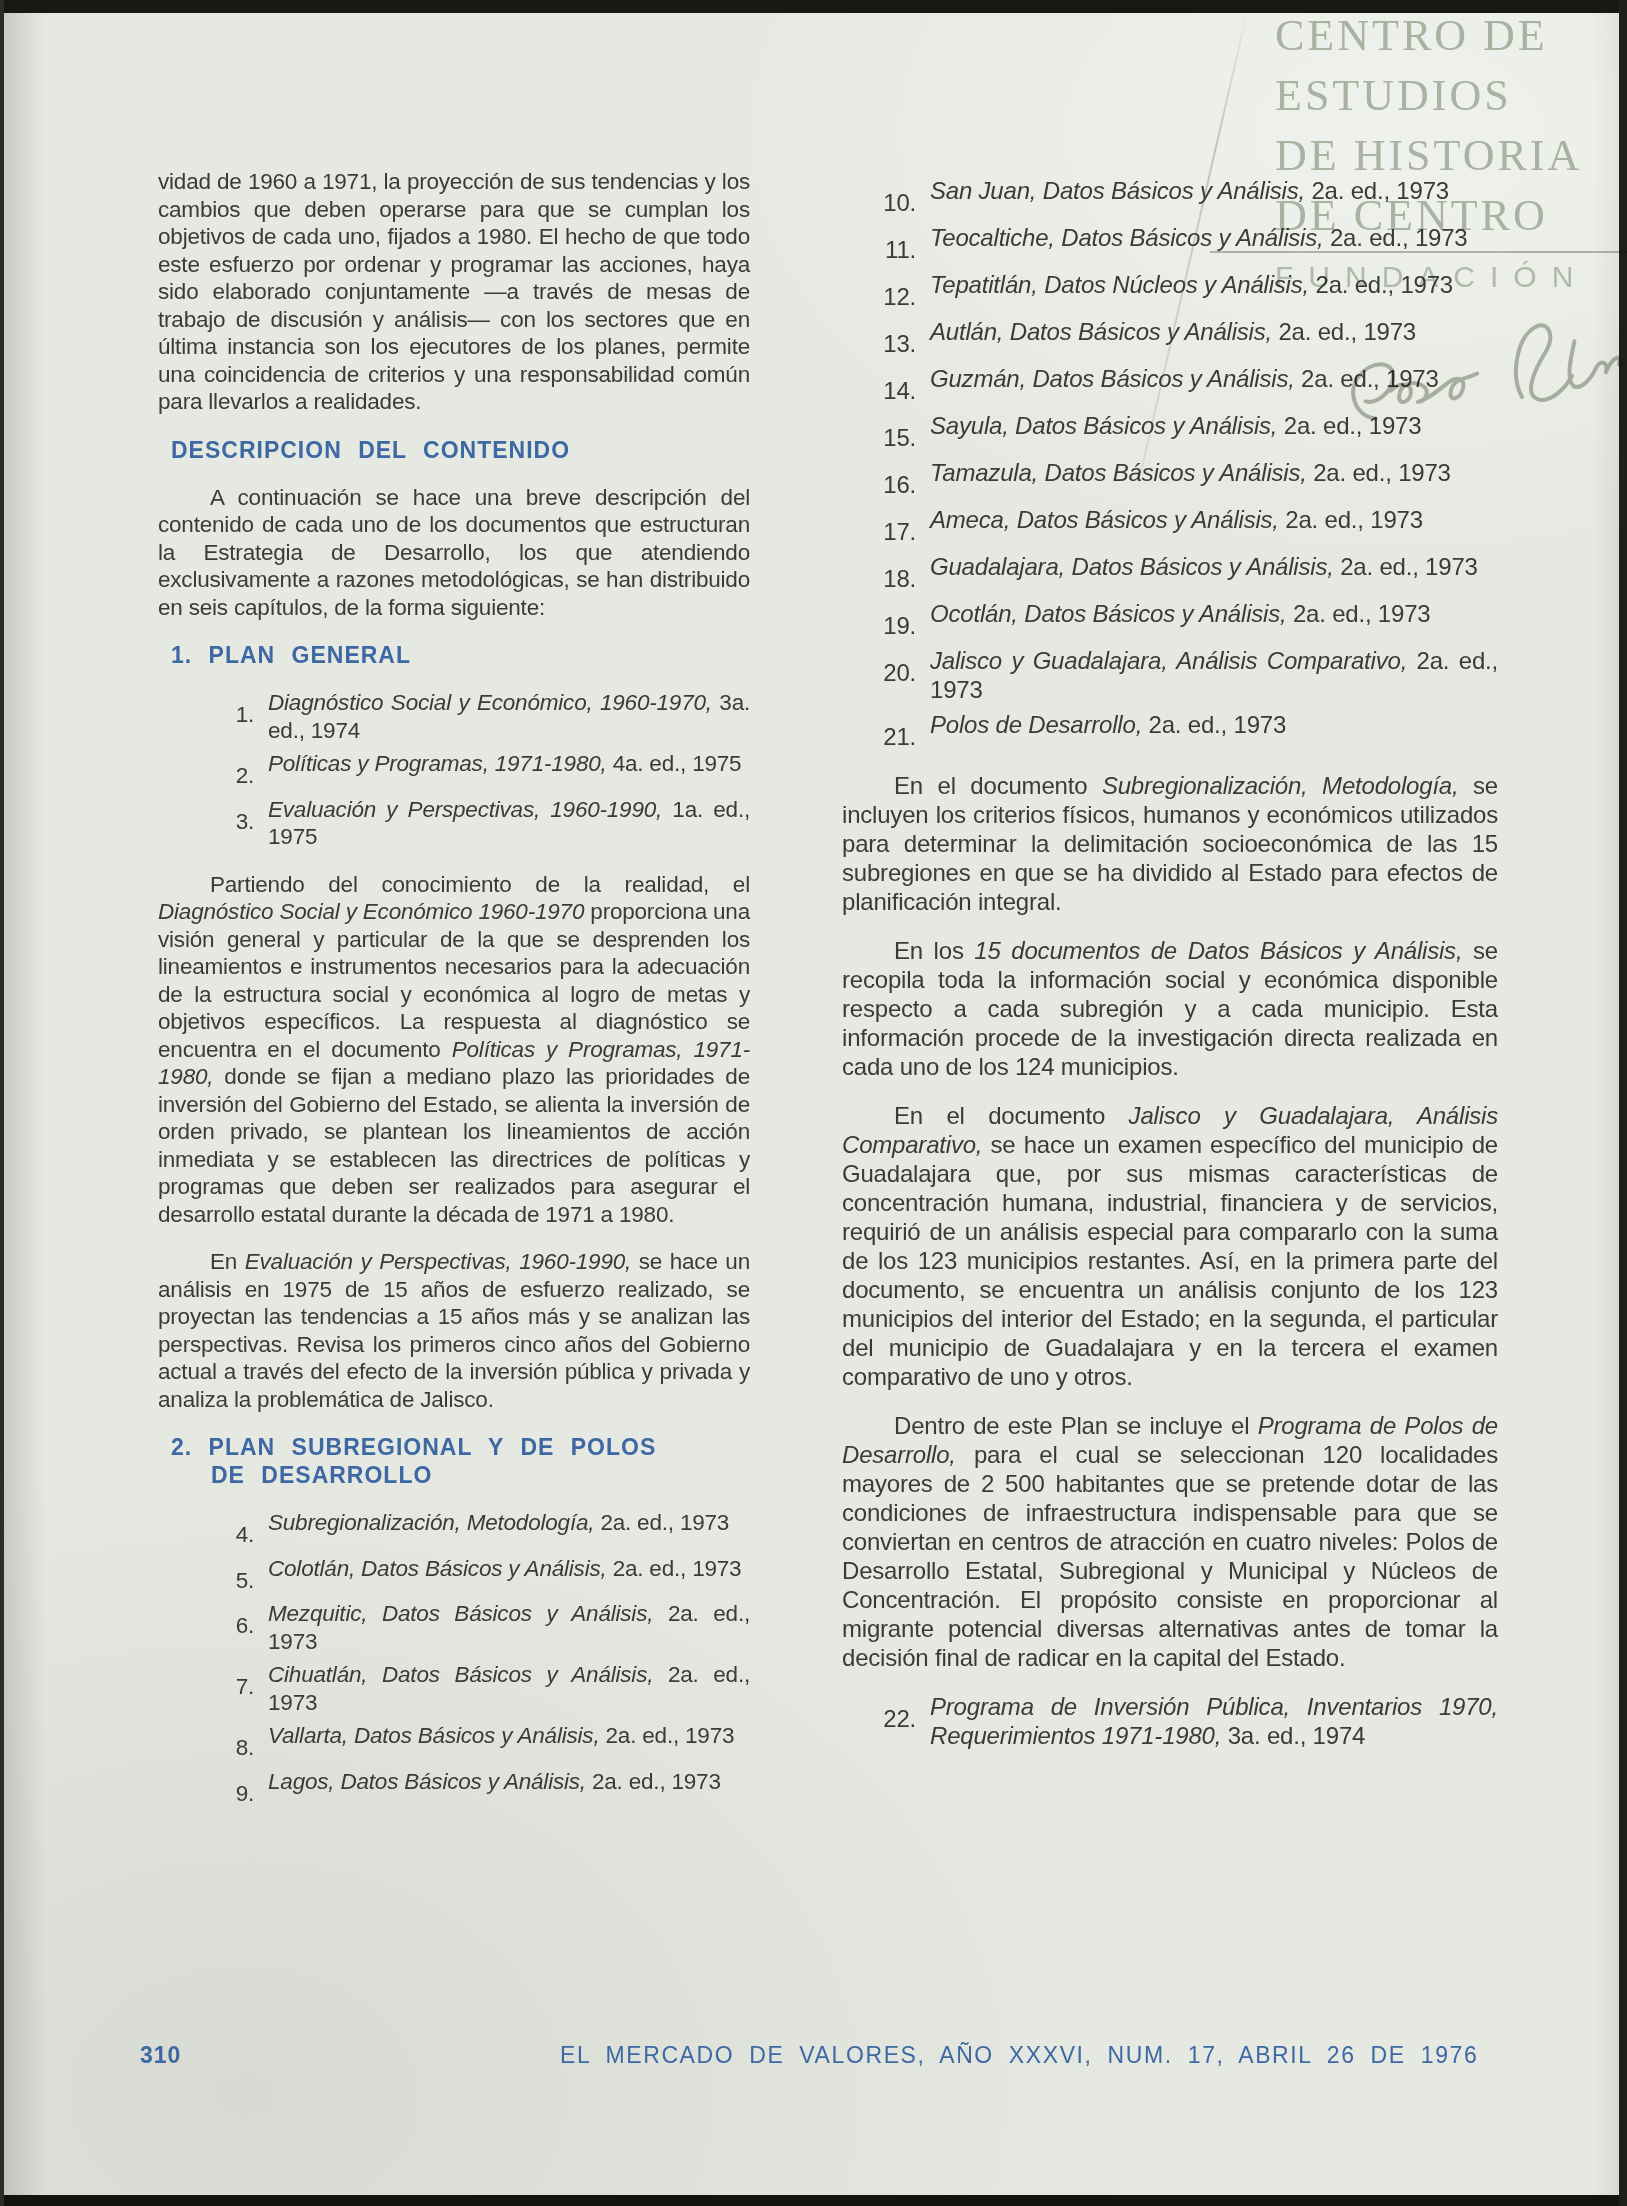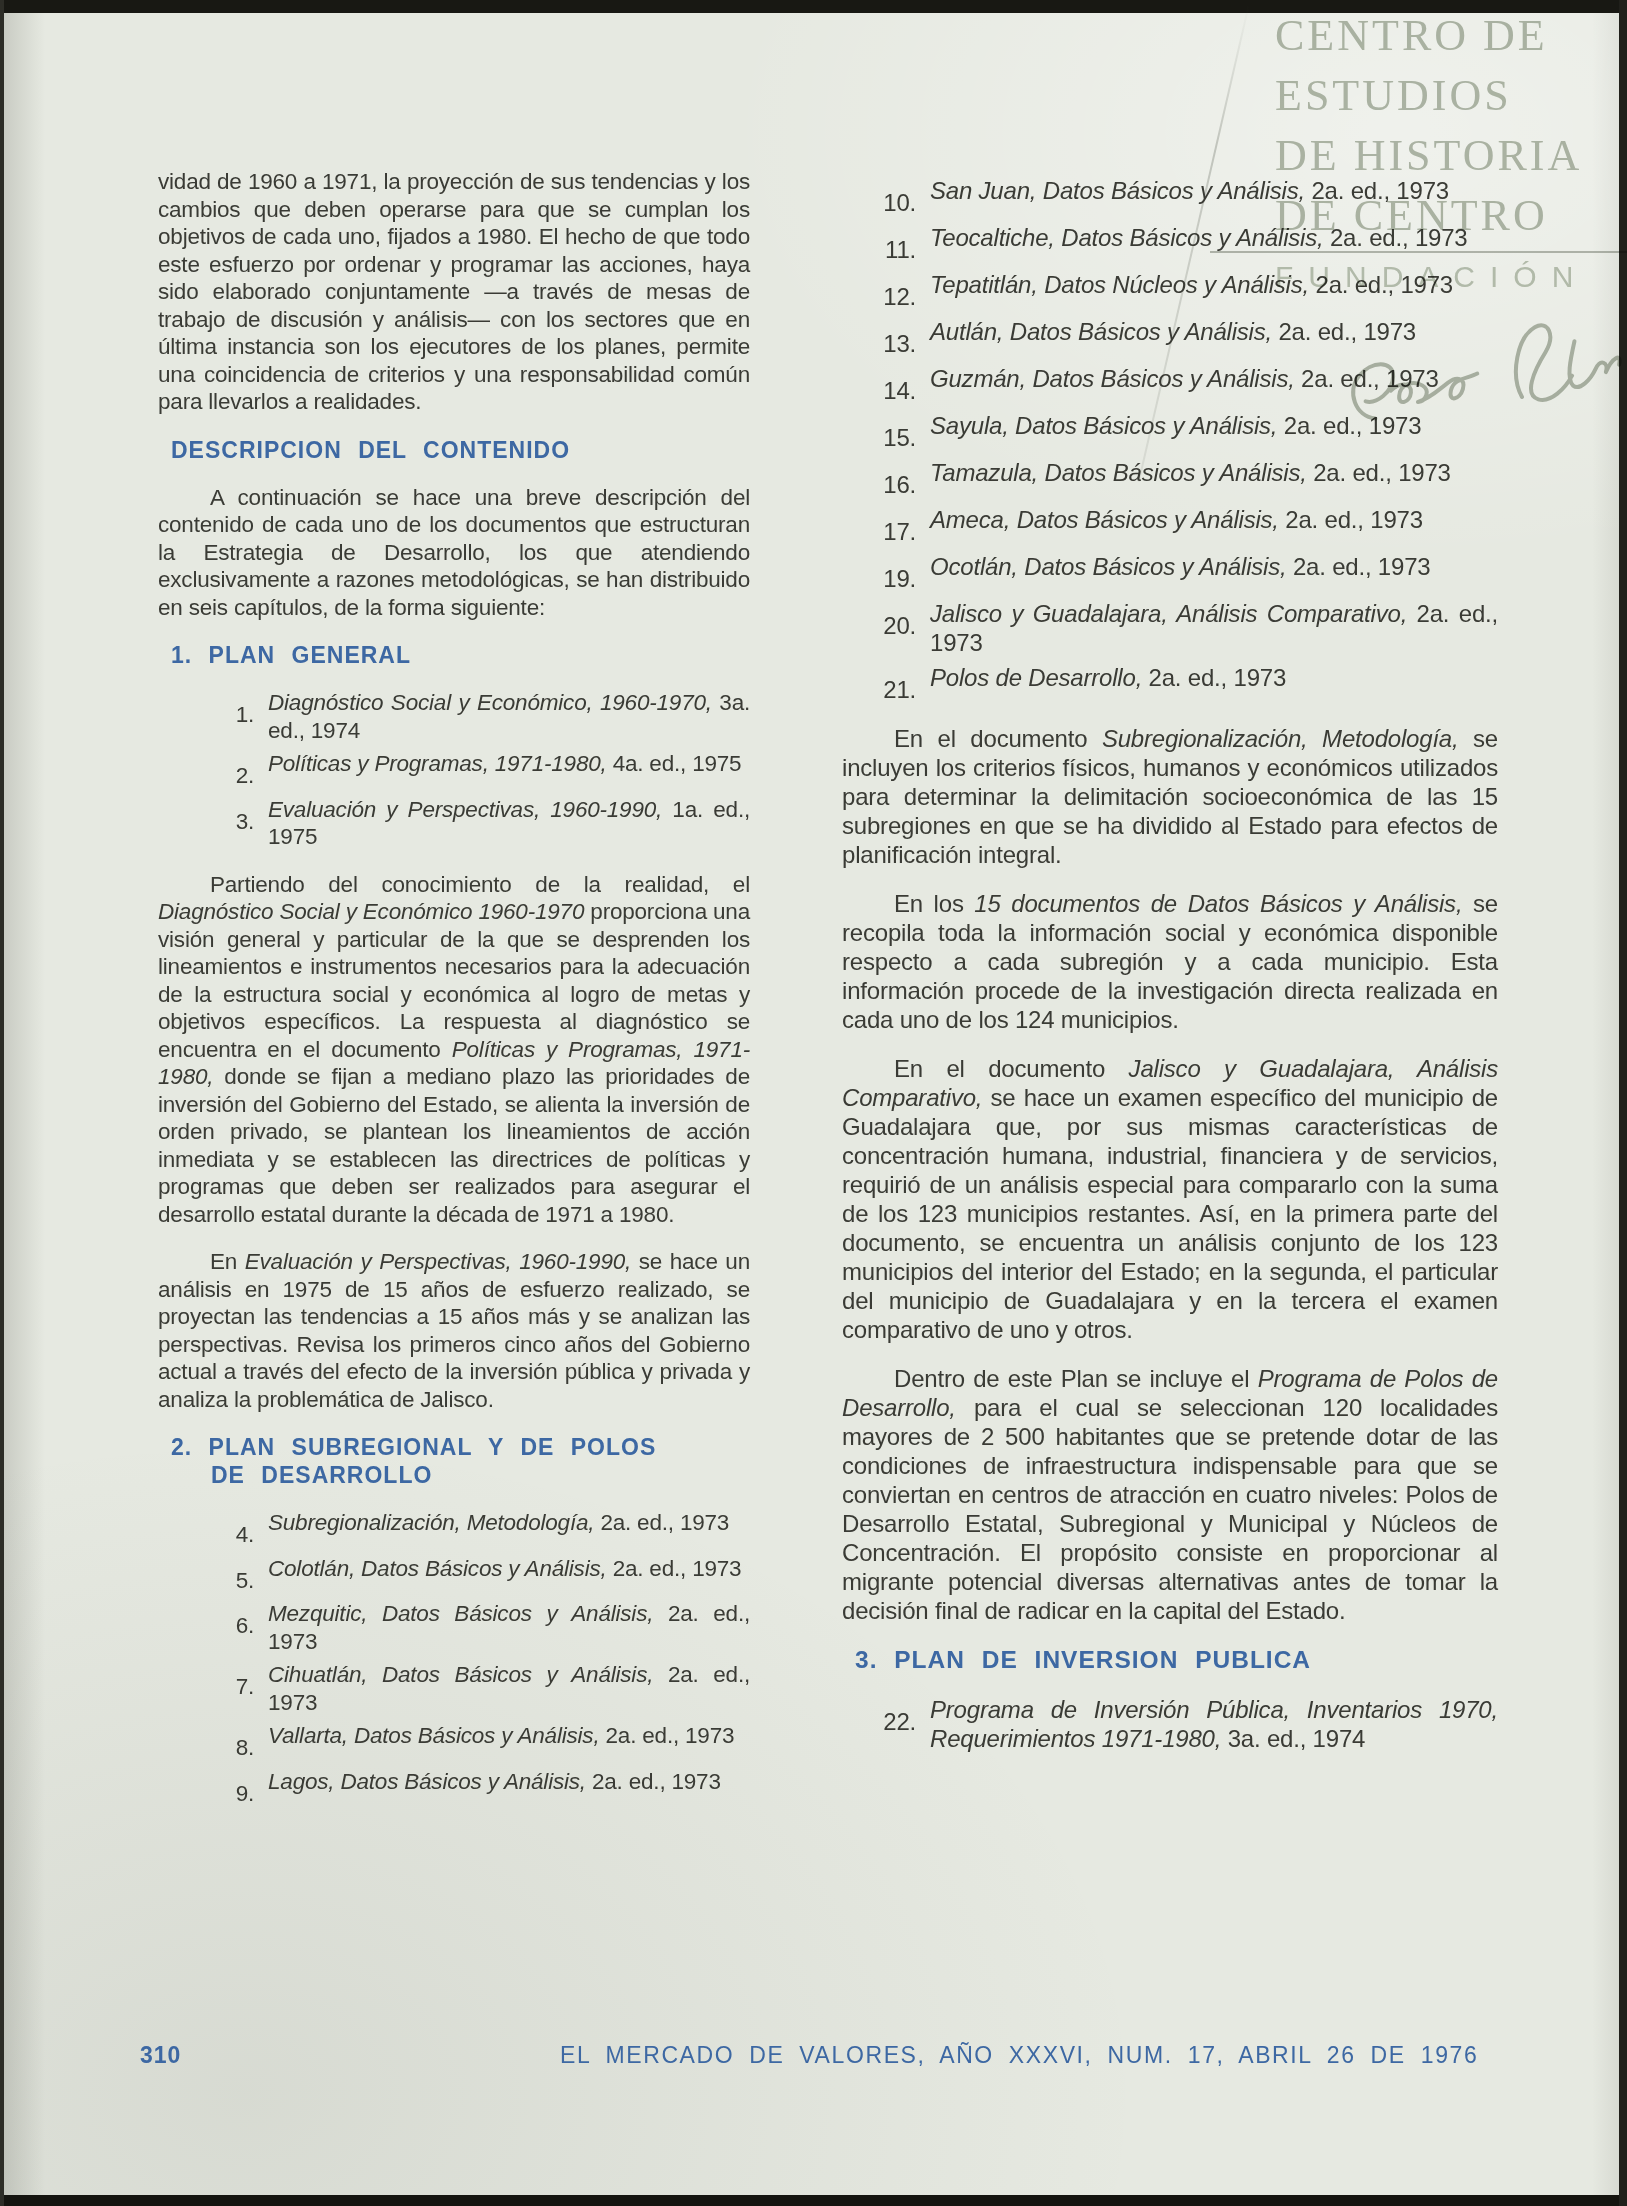--- a/index.html
+++ b/index.html
@@ -207,41 +207,44 @@
         <li>
           <span class="num">16.</span>
           <span class="itext"><span class="it">Tamazula, Datos Básicos y Análisis,</span><span> 2a. ed., 1973</span></span>
         </li>
 
         <li>
           <span class="num">17.</span>
           <span class="itext"><span class="it">Ameca, Datos Básicos y Análisis,</span><span> 2a. ed., 1973</span></span>
         </li>
 
+        <li>
+          <span class="num">18.</span>
+          <span class="itext"><span class="it">Guadalajara, Datos Básicos y Análisis,</span><span> 2a. ed., 1973</span></span>
+        </li>
 
         <li>
           <span class="num">19.</span>
           <span class="itext"><span class="it">Ocotlán, Datos Básicos y Análisis,</span><span> 2a. ed., 1973</span></span>
         </li>
 
         <li>
           <span class="num">20.</span>
           <span class="itext"><span class="it">Jalisco y Guadalajara, Análisis Comparativo,</span><span> 2a. ed., 1973</span></span>
         </li>
 
         <li>
           <span class="num">21.</span>
           <span class="itext"><span class="it">Polos de Desarrollo,</span><span> 2a. ed., 1973</span></span>
         </li>
       </ol>
     <p class="indent"><span>En el documento </span><span class="it">Subregionalización, Metodología,</span><span> se incluyen los criterios físicos, humanos y económicos utilizados para determinar la delimitación socioeconómica de las 15 subregiones en que se ha dividido al Estado para efectos de planificación integral.</span></p>
     <p class="indent"><span>En los </span><span class="it">15 documentos de Datos Básicos y Análisis,</span><span> se recopila toda la información social y económica disponible respecto a cada subregión y a cada municipio. Esta información procede de la investigación directa realizada en cada uno de los 124 municipios.</span></p>
     <p class="indent"><span>En el documento </span><span class="it">Jalisco y Guadalajara, Análisis Comparativo,</span><span> se hace un examen específico del municipio de Guadalajara que, por sus mismas características de concentración humana, industrial, financiera y de servicios, requirió de un análisis especial para compararlo con la suma de los 123 municipios restantes. Así, en la primera parte del documento, se encuentra un análisis conjunto de los 123 municipios del interior del Estado; en la segunda, el particular del municipio de Guadalajara y en la tercera el examen comparativo de uno y otros.</span></p>
     <p class="indent"><span>Dentro de este Plan se incluye el </span><span class="it">Programa de Polos de Desarrollo,</span><span> para el cual se seleccionan 120 localidades mayores de 2 500 habitantes que se pretende dotar de las condiciones de infraestructura indispensable para que se conviertan en centros de atracción en cuatro niveles: Polos de Desarrollo Estatal, Subregional y Municipal y Núcleos de Concentración. El propósito consiste en proporcionar al migrante potencial diversas alternativas antes de tomar la decisión final de radicar en la capital del Estado.</span></p>
-    <h2 class="sect">3. PLAN DE INVERSION PUBLICA</h2>
     <ol class="doclist">
 
         <li>
           <span class="num">22.</span>
           <span class="itext"><span class="it">Programa de Inversión Pública, Inventarios 1970, Requerimientos 1971-1980,</span><span> 3a. ed., 1974</span></span>
         </li>
       </ol>
   </div>
 
   <div class="pagenum">310</div>

